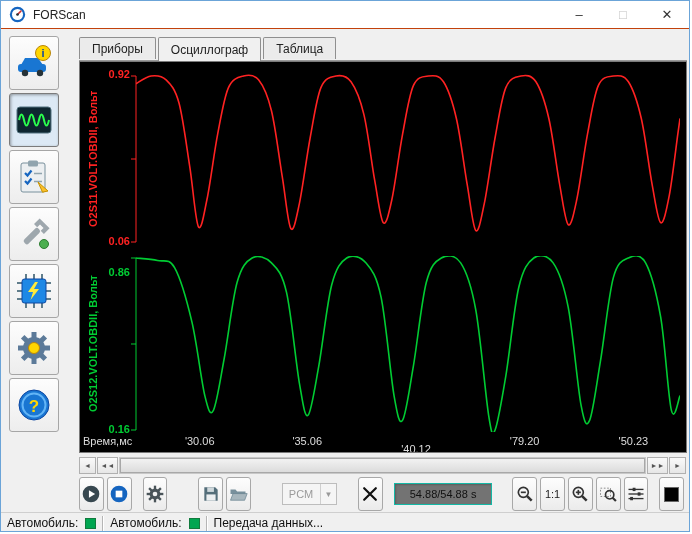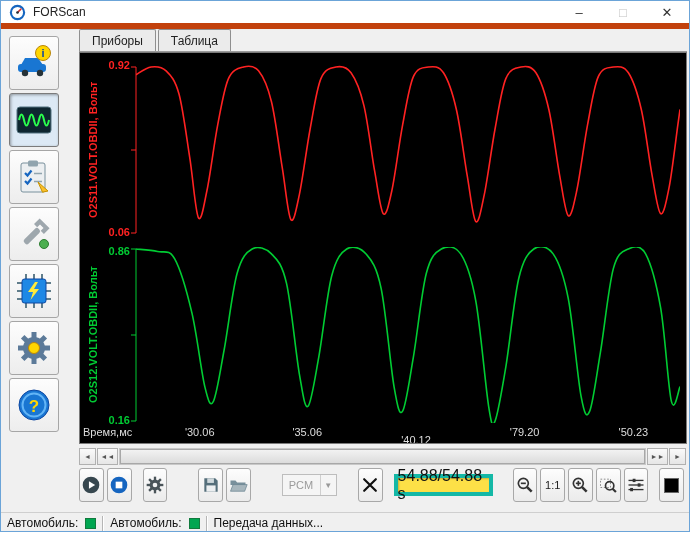--- a/index.html
+++ b/index.html
@@ -1,35 +1,35 @@
 <!DOCTYPE html>
 <html><head>
 <meta charset="utf-8">
 <style>
   * { box-sizing: border-box; }
   html,body { margin:0; padding:0; background:#ffffff; font-family:"Liberation Sans", sans-serif; }
   .window { width:690px; height:532px; border:1px solid #6ba4d8; background:#f0f0f0; position:relative; overflow:hidden; }
 
   
-  .titlebar { height:28px; background:#ffffff; display:flex; align-items:center; border-bottom:6px solid #c2410c; }
+  .titlebar { height:28px; background:#ffffff; display:flex; align-items:center; border-bottom:1px solid #c2410c; }
   .app-icon { width:17px; height:17px; margin-left:8px; }
   .title-text { font-size:12px; color:#222; margin-left:7px; flex:1; }
   .win-ctl { width:44px; height:28px; display:flex; align-items:center; justify-content:center; font-size:13px; color:#333; }
   .win-ctl.max { color:#c3c3c3; }
 
   
   .app-body { display:flex; height:483px; }
   .sidebar { width:66px; padding-top:7px; }
   .side-btn { width:50px; height:54px; margin:0 auto 3px auto; background:linear-gradient(#fdfdfd,#ededed);
               border:1px solid #a6a6a6; border-radius:3px; display:flex; align-items:center; justify-content:center; }
   .side-btn.active { background:#dce9f5; border:1px solid #7b7b7b; box-shadow:inset 1px 1px 3px rgba(0,0,0,.35); }
   .side-btn svg { width:38px; height:38px; }
 
   .main { flex:1; padding-left:12px; }
-  .tabbar { display:flex; align-items:flex-start; width:608px; border-bottom:1px solid #9a9a9a; }
+  .tabbar { margin-top:8px; display:flex; align-items:flex-start; width:608px; border-bottom:1px solid #9a9a9a; }
   .tab { font-size:12px; color:#222; padding:4px 12px 3px 12px; background:#ebebeb; border:1px solid #8f8f8f;
          border-bottom:none; border-radius:2px 2px 0 0; margin-right:2px; }
   .tab.active { background:#f0f0f0; padding-top:5px; padding-bottom:4px; margin-bottom:-1px; }
 
   
   .scope { position:relative; width:608px; height:392px; background:#000; border:1px solid #7a7a7a; overflow:hidden; }
   .scope svg { width:100%; height:100%; display:block; }
   .chname { position:absolute; left:7px; writing-mode:vertical-rl; transform:rotate(180deg);
             font-size:11px; font-weight:700; text-align:center; white-space:nowrap; }
   .yl { position:absolute; left:0; width:50px; text-align:right; font-size:11px; font-weight:700; }
@@ -46,22 +46,22 @@
   
   .toolbar { width:608px; height:28px; margin-top:6px; display:flex; align-items:center; }
   .tbtn { width:26px; height:34px; display:flex; align-items:center; justify-content:center;
           background:linear-gradient(#fdfdfd,#ebebeb); border:1px solid #a8a8a8; border-radius:3px; margin-right:3px; }
   .tbtn svg { width:20px; height:20px; }
   .gap8 { margin-left:8px; } .gap16 { margin-left:16px; } .gap28 { margin-left:28px; }
   .pcm { width:58px; height:22px; display:flex; align-items:center; background:#f5f5f5; border:1px solid #bdbdbd;
          color:#9b9b9b; font-size:11px; margin-right:13px; }
   .pcm .lbl { flex:1; padding-left:6px; }
   .pcm .arr { width:16px; height:100%; border-left:1px solid #cfcfcf; display:flex; align-items:center; justify-content:center; color:#999; font-size:8px; }
-  .time-box { width:104px; height:22px; background:#fde047; border:4px solid #14b8a6; box-shadow:inset 1px 1px 2px rgba(0,0,0,.2);
-              display:flex; align-items:center; justify-content:center; font-size:16px; color:#111; margin-right:4px; }
+  .time-box { width:104px; height:22px; background:#737373; border:1px solid #14b8a6; box-shadow:inset 1px 1px 2px rgba(0,0,0,.2);
+              display:flex; align-items:center; justify-content:center; font-size:11px; color:#111; margin-right:4px; }
   .scale-btn { font-size:11px; color:#222; }
   .swatch { width:15px; height:15px; background:#000; border:1px solid #666; }
 
   
   .statusbar { height:21px; border-top:1px solid #cfcfcf; background:#f0f0f0; display:flex; align-items:center; font-size:12px; color:#111; }
   .statusbar .seg { display:flex; align-items:center; padding:0 6px; height:100%; }
   .ind { width:11px; height:11px; border:1px solid #117a3d; margin-left:7px; }
   .vsep { width:0; border-left:1px solid #b5b5b5; border-right:1px solid #ffffff; height:15px; }
 </style>
 </head>
@@ -156,20 +156,21 @@
           <circle cx="19" cy="19" r="11.5" fill="none" stroke="#64b5f6" stroke-width="2"></circle>
           <text x="19" y="26" font-size="17" font-weight="bold" text-anchor="middle" fill="#ffd600">?</text>
         </svg>
       </div>
     </div>
 
     <div class="main">
 
       <div class="tabbar">
         <div class="tab">Приборы</div>
+        <div class="tab active">Осциллограф</div>
         <div class="tab">Таблица</div>
       </div>
 
       <div class="scope" id="scope">
         <svg id="scope-svg" viewBox="0 0 606 390" preserveAspectRatio="none">
             <clipPath id="clip0">
               <rect x="56" y="12" width="544" height="170"></rect>
             </clipPath>
             <line x1="56" x2="56" y1="14" y2="180" stroke="#ff2222" stroke-width="1"></line>
             <line x1="51" x2="56" y1="180" y2="180" stroke="#ff2222" stroke-width="1"></line>
@@ -182,21 +183,21 @@
             <line x1="56" x2="56" y1="196" y2="368" stroke="#00cc33" stroke-width="1"></line>
             <line x1="51" x2="56" y1="368" y2="368" stroke="#00cc33" stroke-width="1"></line>
             <line x1="51" x2="56" y1="282" y2="282" stroke="#00cc33" stroke-width="1"></line>
             <line x1="51" x2="56" y1="196" y2="196" stroke="#00cc33" stroke-width="1"></line>
             <path d="M56 196C59.5836627140975 196.40952380952382 71.0513833992095 196.8190476190476 77.50197628458498 198.45714285714286C83.95256916996047 200.0952380952381 88.96969696969693 195.59047619047618 94.70355731225291 205.82857142857142C100.4374176548089 216.06666666666666 106.88801054018441 238.5904761904762 111.90513833992091 259.8857142857143C116.92226613965741 281.1809523809524 121.22266139657444 318.8571428571429 124.80632411067194 333.6C128.38998682476944 348.34285714285716 130.18181818181813 354.4857142857143 133.40711462450588 348.34285714285716C136.63241106719363 342.2 140.21607378129113 318.03809523809525 144.15810276679838 296.74285714285713C148.10013175230563 275.447619047619 152.40052700922257 237.36190476190475 157.05928853754932 220.57142857142856C161.71805006587607 203.78095238095236 166.37681159420288 199.27619047619046 172.11067193675888 196C177.84453227931488 192.72380952380954 185.72859025032935 195.18095238095236 191.46245059288535 200.9142857142857C197.19631093544135 206.64761904761906 201.85507246376812 210.33333333333334 206.51383399209487 230.4C211.17259552042162 250.46666666666667 215.8313570487484 300.8380952380952 219.4150197628459 321.3142857142857C222.9986824769434 341.79047619047617 224.79051383399212 356.12380952380954 228.01581027667987 353.25714285714287C231.24110671936762 350.3904761904762 234.82476943346512 325.8190476190476 238.76679841897237 304.1142857142857C242.70882740447962 282.4095238095238 247.00922266139665 241.04761904761907 251.66798418972337 223.02857142857144C256.3267457180501 205.0095238095238 260.98550724637676 199.68571428571428 266.71936758893276 196C272.45322793148875 192.31428571428572 280.33728590250325 194.36190476190475 286.07114624505925 200.9142857142857C291.80500658761525 207.46666666666667 296.463768115942 213.2 301.12252964426875 235.31428571428572C305.7812911725955 257.42857142857144 310.4400527009223 313.12380952380954 314.0237154150198 333.6C317.6073781291173 354.0761904761905 319.399209486166 363.0857142857143 322.62450592885375 358.1714285714286C325.8498023715415 353.25714285714287 329.433465085639 327.04761904761904 333.37549407114625 304.1142857142857C337.3175230566535 281.18095238095236 341.6179183135705 238.59047619047618 346.27667984189725 220.57142857142856C350.935441370224 202.55238095238093 355.59420289855063 199.27619047619046 361.32806324110663 196C367.06192358366263 192.72380952380954 374.94598155467725 192.31428571428572 380.67984189723325 200.9142857142857C386.41370223978925 209.5142857142857 391.0724637681159 222.2095238095238 395.73122529644263 247.6C400.3899868247694 272.9904761904762 405.40711462450594 333.1904761904762 408.6324110671937 353.25714285714287C411.85770750988144 373.32380952380953 412.2160737812911 374.552380952381 415.0830039525691 368C417.9499341238471 361.447619047619 421.8919631093544 337.6952380952381 425.8339920948616 313.9428571428571C429.7760210803689 290.19047619047615 434.0764163372859 245.14285714285714 438.7351778656126 225.4857142857143C443.3939393939394 205.82857142857145 448.0527009222662 200.0952380952381 453.7865612648222 196C459.5204216073782 191.9047619047619 467.4044795783926 192.7238095238095 473.1383399209486 200.9142857142857C478.8722002635046 209.10476190476192 483.53096179183143 221.3904761904762 488.1897233201582 245.14285714285714C492.84848484848493 268.8952380952381 497.50724637681157 324.5904761904762 501.09090909090907 343.42857142857144C504.67457180500656 362.2666666666667 506.46640316205537 365.54285714285714 509.6916996047432 358.1714285714286C512.916996047431 350.8 516.5006587615285 322.95238095238096 520.4426877470357 299.2C524.384716732543 275.447619047619 528.6851119894598 232.85714285714283 533.3438735177865 215.65714285714284C538.0026350461133 198.45714285714286 543.0197628458498 198.45714285714286 548.395256916996 196C553.7707509881423 193.54285714285714 560.2213438735178 191.0857142857143 565.596837944664 200.9142857142857C570.9723320158103 210.74285714285713 576.3478260869566 230.4 580.6482213438736 254.9714285714286C584.9486166007906 279.54285714285714 588.1739130434783 335.23809523809524 591.399209486166 348.34285714285716C594.6245059288538 361.44761904761907 598.566534914361 336.0571428571429 600 333.6" stroke="#00cc33" fill="none" stroke-width="1.6" stroke-linejoin="round" clip-path="url(#clip1)"></path>
           </svg>
         <div class="xlabel">Время,мс</div>
       <div class="yl" style="top: 6px; color: rgb(255, 34, 34);">0.92</div>
           <div class="yl" style="top: 173px; color: rgb(255, 34, 34);">0.06</div>
           <div class="chname" style="color: rgb(255, 34, 34); top: 14px; height: 166px;">O2S11.VOLT.OBDII, Вольт</div>
-          <div class="yl" style="top: 192px; color: rgb(0, 204, 51);">0.86</div>
+          <div class="yl" style="top: 204px; color: rgb(0, 204, 51);">0.86</div>
           <div class="yl" style="top: 361px; color: rgb(0, 204, 51);">0.16</div>
           <div class="chname" style="color: rgb(0, 204, 51); top: 196px; height: 172px;">O2S12.VOLT.OBDII, Вольт</div>
           <div class="xtick" style="left: 104.895px;">'30.06</div>
           <div class="xtick" style="left: 212.405px;">'35.06</div>
           <div class="xtick" style="left: 321.205px; margin-top: 8px;">'40.12</div>
           <div class="xtick" style="left: 429.79px;">'79.20</div>
           <div class="xtick" style="left: 538.59px;">'50.23</div>
         </div>
 
       <div class="hscroll">

